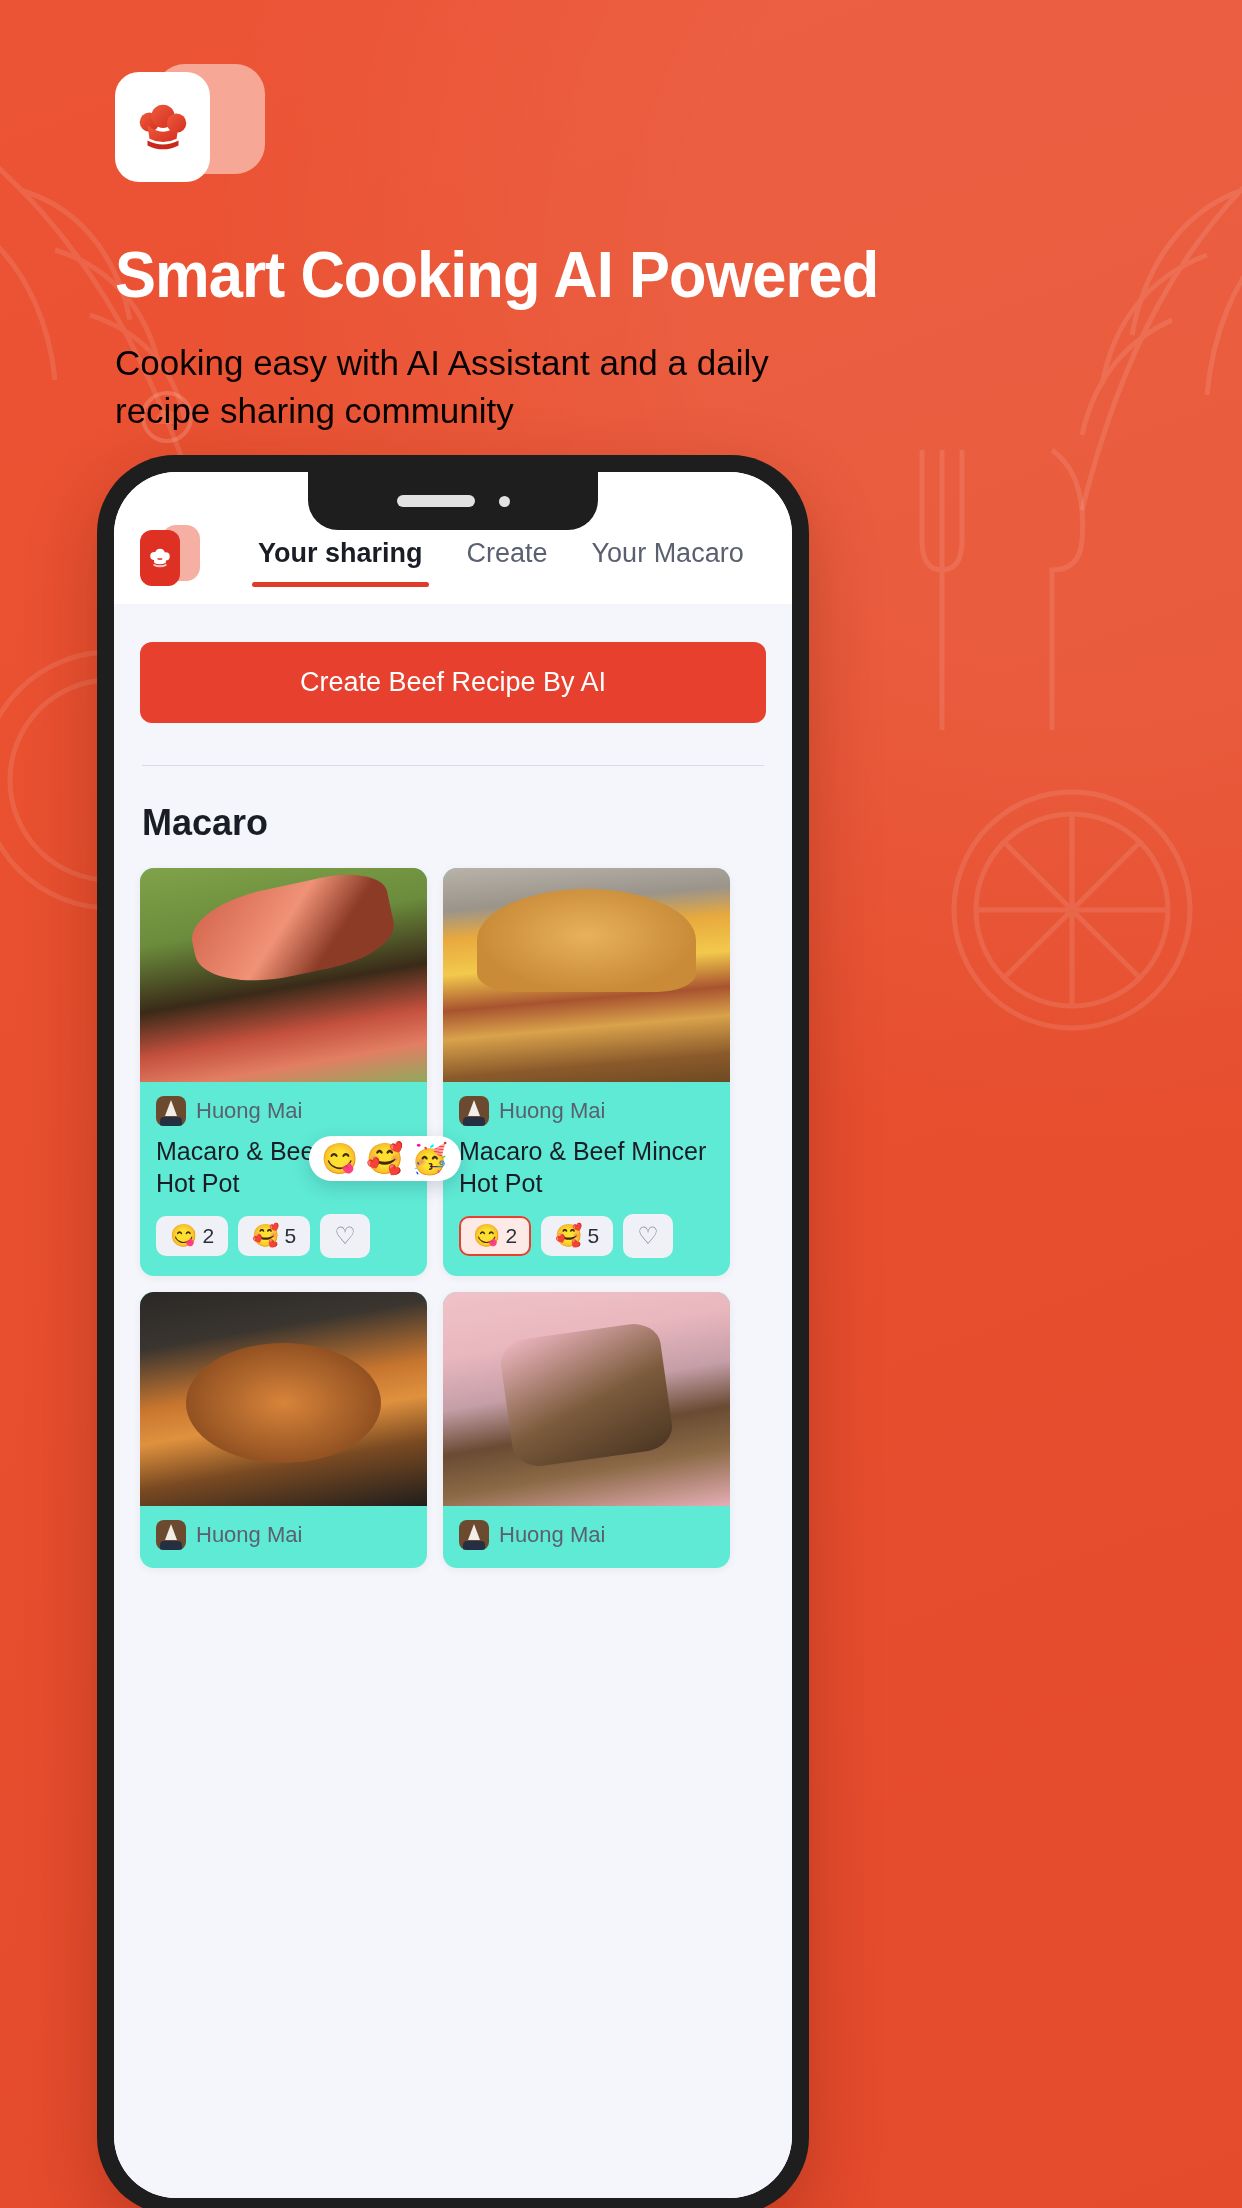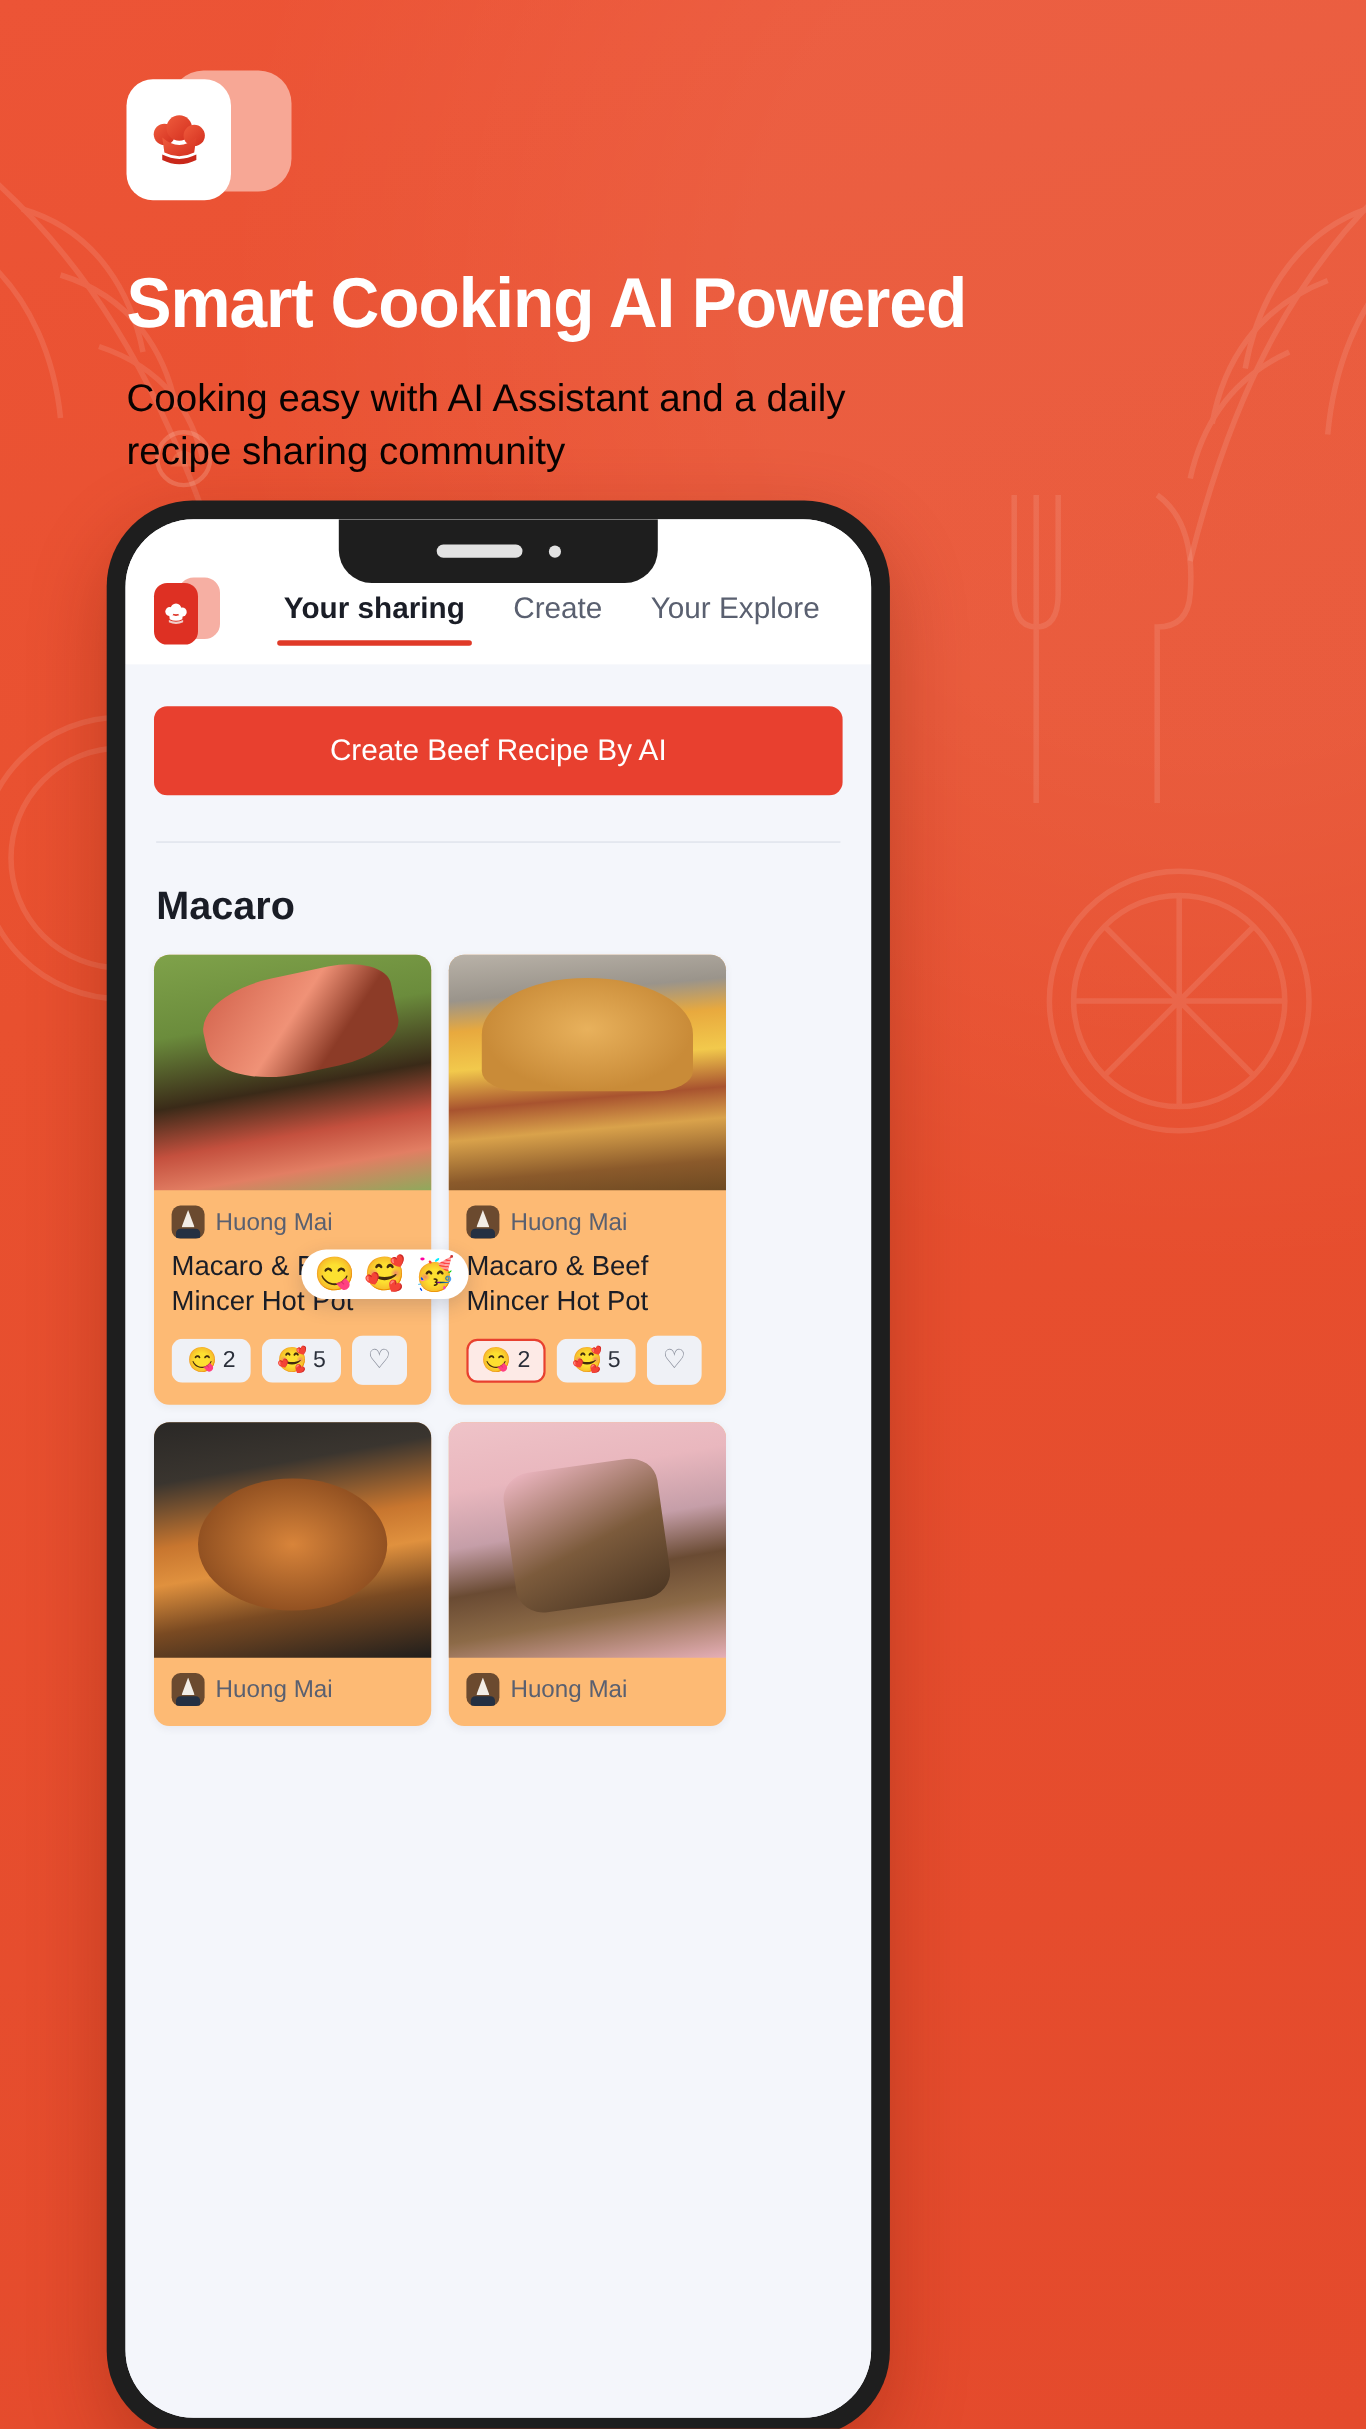--- a/index.html
+++ b/index.html
@@ -166,22 +166,22 @@
   }
   .divider{ height:1px; background:#D8DCE6; margin:42px 2px 0 2px; }
   .section-title{
     font-size:36px; font-weight:bold; color:#1A1D26;
     margin:36px 0 24px 2px;
   }
 
   
   .grid{ display:flex; flex-wrap:wrap; gap:16px; }
   .card{
-    width:252px;
-    background:#fdba74;
+    width:287px;
+    background:#5eead4;
     border-radius:14px;
     overflow:visible;
     position:relative;
     box-shadow:0 2px 8px rgba(30,40,70,.06);
   }
   .card-img{
     height:214px;
     border-top-left-radius:14px; border-top-right-radius:14px;
     background-size:cover; background-position:center;
     position:relative; overflow:hidden;
@@ -366,21 +366,21 @@
               <circle cx="32" cy="21" r="12" fill="#ffffff"></circle>
               <circle cx="46" cy="28" r="10" fill="#ffffff"></circle>
               <path d="M16 30 q16 14 32 0 l-2 14 q-14 7 -28 0 z" fill="#ffffff"></path>
               <path d="M16 46 q16 8 32 0 l0 5 q-16 8 -32 0 z" fill="#F0CFCB"></path>
             </svg>
           </div>
         </div>
         <div class="tabs">
           <div class="tab active">Your sharing</div>
           <div class="tab">Create</div>
-          <div class="tab">Your Explore</div>
+          <div class="tab">Your Macaro</div>
         </div>
       </div>
     </div>
 
     <div class="app-body">
 
       <button class="cta">Create Beef Recipe By AI</button>
 
       <div class="divider"></div>
 

